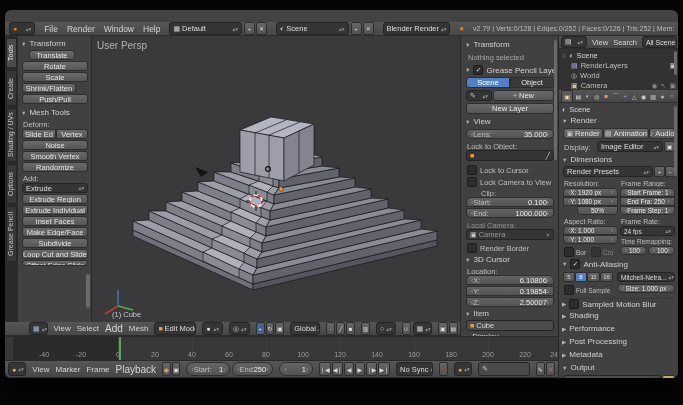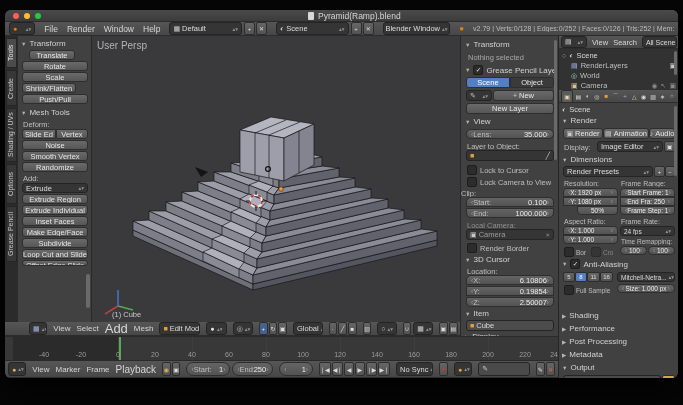--- a/index.html
+++ b/index.html
@@ -26,27 +26,20 @@
   .gline{position:absolute;top:0;bottom:0;width:1px;background:#3f3f3f}
   .pbtn{background:linear-gradient(#666,#525252);border:1px solid #2d2d2d;border-radius:2px;color:#ddd;font-size:6px;display:flex;align-items:center;justify-content:center}
   .thumb{background:#6a6a6a;border-radius:3px}
 </style>
 </head>
 <body>
 
 <div id="screen">
 <div id="win">
 
-  <div class="a hd" style="left:0;top:0;width:673px;height:12px;background:linear-gradient(#4a4a4a,#3c3c3c)">
-    <span class="a" style="left:8px;top:3px;width:6px;height:6px;border-radius:50%;background:#ff5f57"></span>
-    <span class="a" style="left:19px;top:3px;width:6px;height:6px;border-radius:50%;background:#febc2e"></span>
-    <span class="a" style="left:30px;top:3px;width:6px;height:6px;border-radius:50%;background:#28c840"></span>
-    <span class="a" style="left:303px;top:2px;width:6px;height:8px;background:#d8d8d8;border-radius:1px"></span>
-    <span class="a" style="left:313px;top:1px;font-size:8.5px;color:#d5d5d5">Pyramid(Ramp).blend</span>
-  </div>
 
   <div class="a hd" style="left:0;top:12px;width:673px;height:14px;display:flex;align-items:center;gap:9px;padding:0 4px">
     <span class="d" style="height:11px;width:22px">
           <span class="ic" style="color:#e87d0d">●</span>
           <span class="arr2">▴▾</span>
         </span>
     <span class="m">File</span>
     <span class="m">Render</span>
     <span class="m">Window</span>
     <span class="m">Help</span>
@@ -58,21 +51,21 @@
     <span class="pbtn" style="height:11px;width:11px;margin-left:-7px">+</span>
     <span class="pbtn" style="height:11px;width:11px;margin-left:-8px">✕</span>
     <span class="d" style="height:11px;width:78px">
           <span class="ic">◐</span>
           <span>Scene</span>
           <span class="arr2">▴▾</span>
         </span>
     <span class="pbtn" style="height:11px;width:11px;margin-left:-7px">+</span>
     <span class="pbtn" style="height:11px;width:11px;margin-left:-8px">✕</span>
     <span class="d" style="height:11px;width:72px;justify-content:center">
-          <span>Blender Window</span>
+          <span>Blender Render</span>
           <span class="arr2">▴▾</span>
         </span>
     <span class="ic" style="color:#e87d0d;font-size:8px">●</span>
     <span style="color:#bdbdbd;font-size:7px;white-space:nowrap;overflow:hidden">v2.79 | Verts:0/128 | Edges:0/252 | Faces:0/126 | Tris:252 | Mem:9.07M | Cube</span>
   </div>
 
   <div class="a" style="left:0;top:26px;width:13px;height:286px;background:#2b2b2b">
     <span class="a vtab on" style="left:1px;top:2px;width:11px;height:30px">Tools</span>
     <span class="a vtab" style="left:1px;top:34px;width:11px;height:36px">Create</span>
     <span class="a vtab" style="left:1px;top:72px;width:11px;height:54px">Shading / UVs</span>
@@ -228,35 +221,35 @@
           <span class="tri">▼</span>
           <span>View</span>
         </div>
     <div class="a n" style="left:5px;top:93px;width:88px;height:10px">
           <span class="st">‹</span>
           <span class="L">Lens:</span>
           <span class="sp"></span>
           <span>35.000</span>
           <span class="st">›</span>
         </div>
-    <div class="a L" style="left:6px;top:106px">Layer to Object:</div>
+    <div class="a L" style="left:6px;top:106px">Lock to Object:</div>
     <div class="a d" style="left:5px;top:114px;width:88px;height:11px">
           <span class="ic" style="color:#e8a13a">■</span>
           <span class="sp"></span>
           <span class="ic">╱</span>
         </div>
     <div class="a" style="left:6px;top:129px;display:flex;gap:3px;align-items:center">
           <span class="ck"></span>
           <span class="L">Lock to Cursor</span>
         </div>
     <div class="a" style="left:6px;top:141px;display:flex;gap:3px;align-items:center">
           <span class="ck"></span>
           <span class="L">Lock Camera to View</span>
         </div>
-    <div class="a L" style="left:0;top:153px">Clip:</div>
+    <div class="a L" style="left:20px;top:153px">Clip:</div>
     <div class="a n" style="left:5px;top:161px;width:88px;height:10px;border-radius:5px 5px 0 0">
           <span class="st">‹</span>
           <span class="L">Start:</span>
           <span class="sp"></span>
           <span>0.100</span>
           <span class="st">›</span>
         </div>
     <div class="a n" style="left:5px;top:172px;width:88px;height:10px;border-radius:0 0 5px 5px">
           <span class="st">‹</span>
           <span class="L">End:</span>
@@ -315,21 +308,21 @@
     <div class="a thumb" style="left:93px;top:4px;width:3px;height:120px"></div>
   </div>
 
   <div class="a hd" style="left:0;top:312px;width:455px;height:14px;display:flex;align-items:center;gap:6px;padding:0 2px 0 24px">
     <span class="d" style="height:11px;width:20px">
           <span class="ic" style="color:#9ab0d8">▦</span>
           <span class="arr2">▴▾</span>
         </span>
     <span class="m" style="font-size:8px">View</span>
     <span class="m" style="font-size:8px">Select</span>
-    <span class="m" style="font-size:13px">Add</span>
+    <span class="m" style="font-size:10px">Add</span>
     <span class="m" style="font-size:8px">Mesh</span>
     <span class="d" style="height:11px;width:64px">
           <span class="ic" style="color:#e8a13a">■</span>
           <span>Edit Mode</span>
         </span>
     <span class="d" style="height:11px;width:24px">
           <span class="ic" style="color:#e5e5e5">●</span>
           <span class="arr2">▴▾</span>
         </span>
     <span class="d" style="height:11px;width:24px">
@@ -620,20 +613,25 @@
           <span class="ck"></span>
           <span class="L" style="font-size:6.5px">Full Sample</span>
         </div>
     <div class="a n" style="left:58px;top:181px;width:58px;height:9px;font-size:6.5px">
           <span class="st">‹</span>
           <span class="sp"></span>
           <span>Size: 1.000 px</span>
           <span class="sp"></span>
           <span class="st">›</span>
         </div>
+    <div class="a ph" style="left:3px;top:195px;width:112px;border-top:1px solid #383838">
+          <span class="tri">▶</span>
+          <span class="ck"></span>
+          <span>Sampled Motion Blur</span>
+        </div>
     <div class="a ph" style="left:3px;top:208px;width:112px">
           <span class="tri">▶</span>
           <span>Shading</span>
         </div>
     <div class="a ph" style="left:3px;top:221px;width:112px">
           <span class="tri">▶</span>
           <span>Performance</span>
         </div>
     <div class="a ph" style="left:3px;top:234px;width:112px">
           <span class="tri">▶</span>

